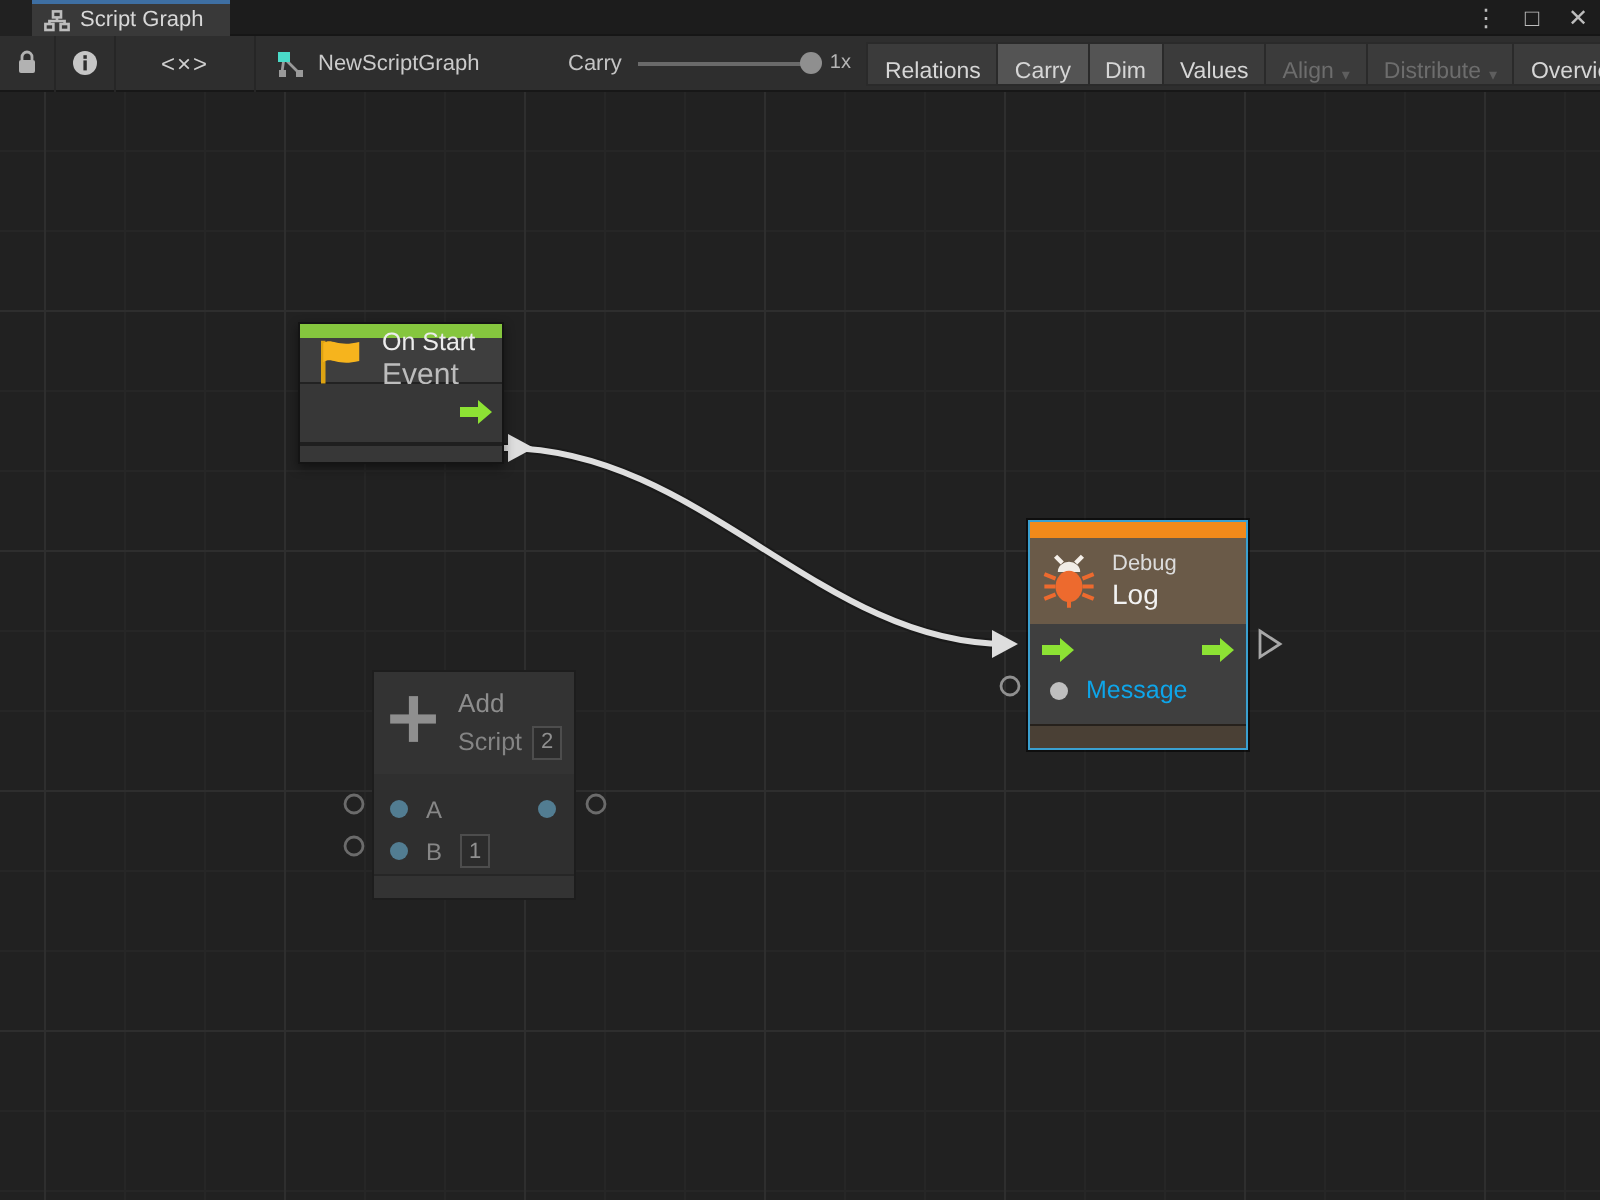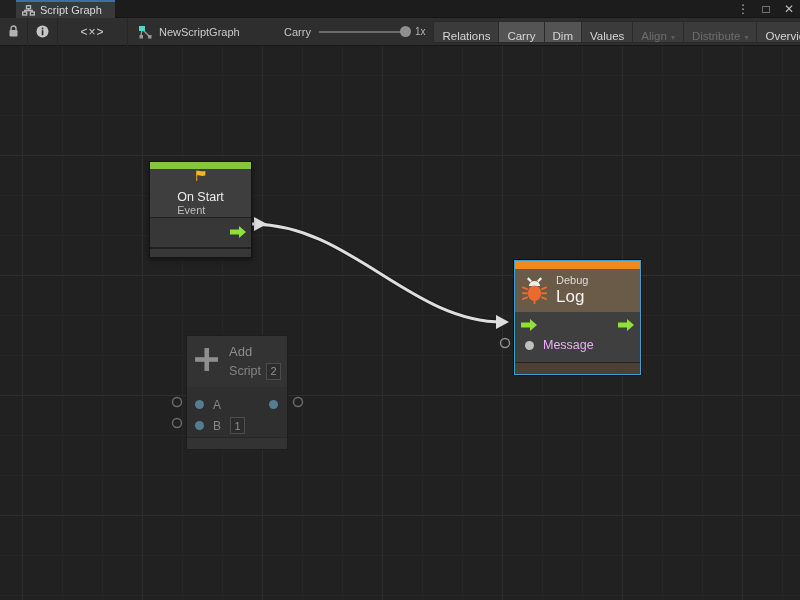--- a/index.html
+++ b/index.html
@@ -57,39 +57,39 @@
   }
   .overlay{ position:absolute; inset:0; pointer-events:none; }
   
   .node{ position:absolute; border:1px solid #141414; box-shadow:0 2px 5px rgba(0,0,0,.45); }
   .node .colorbar{ width:100%; }
   .node .hdr{ display:flex; align-items:center; padding:0 6px; gap:8px; }
   .node .hdr .titles{ display:flex; flex-direction:column; line-height:1.15; }
   
   .n-onstart{ left:149px; top:115px; width:103px; }
   .n-onstart .colorbar{ height:7px; background:#85c63e; }
-  .n-onstart .hdr{ height:49px; background:#3e3e3e; border-bottom:1px solid #222;flex-direction:column; }
+  .n-onstart .hdr{ height:23px; background:#3e3e3e; border-bottom:1px solid #222; }
   .n-onstart .t1{ font-size:12.5px; color:#ececec; }
-  .n-onstart .t2{ font-size:11px; color:#bdbdbd; }
+  .n-onstart .t2{ font-size:15px; color:#bdbdbd; }
   .n-onstart .body{ height:29px; background:#373737; position:relative; }
   .n-onstart .exec-out{ position:absolute; right:5px; top:8px; }
   .n-onstart .footer{ height:10px; background:#373737; border-top:2px solid #1f1f1f; }
   
-  .n-debug{ left:514px; top:214px; width:127px; border:1px solid #3aa0d0; box-shadow:0 0 0 1px rgba(0,0,0,.55); }
+  .n-debug{ left:514px; top:214px; width:110px; border:1px solid #3aa0d0; box-shadow:0 0 0 1px rgba(0,0,0,.55); }
   .n-debug .colorbar{ height:8px; background:#f28a1a; }
   .n-debug .hdr{ height:43px; background:#6a5a48; }
   .n-debug .t1{ font-size:11px; color:#dcdcdc; }
-  .n-debug .t2{ font-size:17px; color:#f2f2f2; }
+  .n-debug .t2{ font-size:14px; color:#f2f2f2; }
   .n-debug .body{ background:#3f3f3f; padding:4px 0 6px; }
   .n-debug .exec-row{ position:relative; height:18px; }
   .n-debug .exec-in{ position:absolute; left:6px; top:3px; }
   .n-debug .exec-out{ position:absolute; right:6px; top:3px; }
   .n-debug .val-row{ display:flex; align-items:center; gap:9px; height:22px; padding-left:10px; }
   .n-debug .val-dot{ width:9px; height:9px; border-radius:50%; background:#bfbfbf; }
-  .n-debug .val-label{ font-size:12.5px; color:#f0abfc; }
+  .n-debug .val-label{ font-size:12.5px; color:#0ea5e9; }
   .n-debug .footer{ height:12px; background:#4a4035; border-top:1px solid #26211c; }
   
   .n-add{ left:186px; top:289px; width:102px; border:1px solid #1d1d1d; box-shadow:none; }
   .n-add .hdr{ height:51px; background:#333333; align-items:flex-start; padding-top:9px; gap:9px; }
   .n-add .t1{ font-size:13px; color:#8d8d8d; }
   .n-add .inputs-line{ display:flex; align-items:center; gap:5px; margin-top:3px; }
   .n-add .t2{ font-size:12.5px; color:#848484; }
   .count-box{ min-width:15px; height:17px; border:1px solid #4d4d4d; background:#2c2c2c; color:#909090;
               font-size:11px; display:flex; align-items:center; justify-content:center; padding:0 3px; }
   .n-add .body{ background:#2f2f2f; height:50px; padding-top:7px; }

